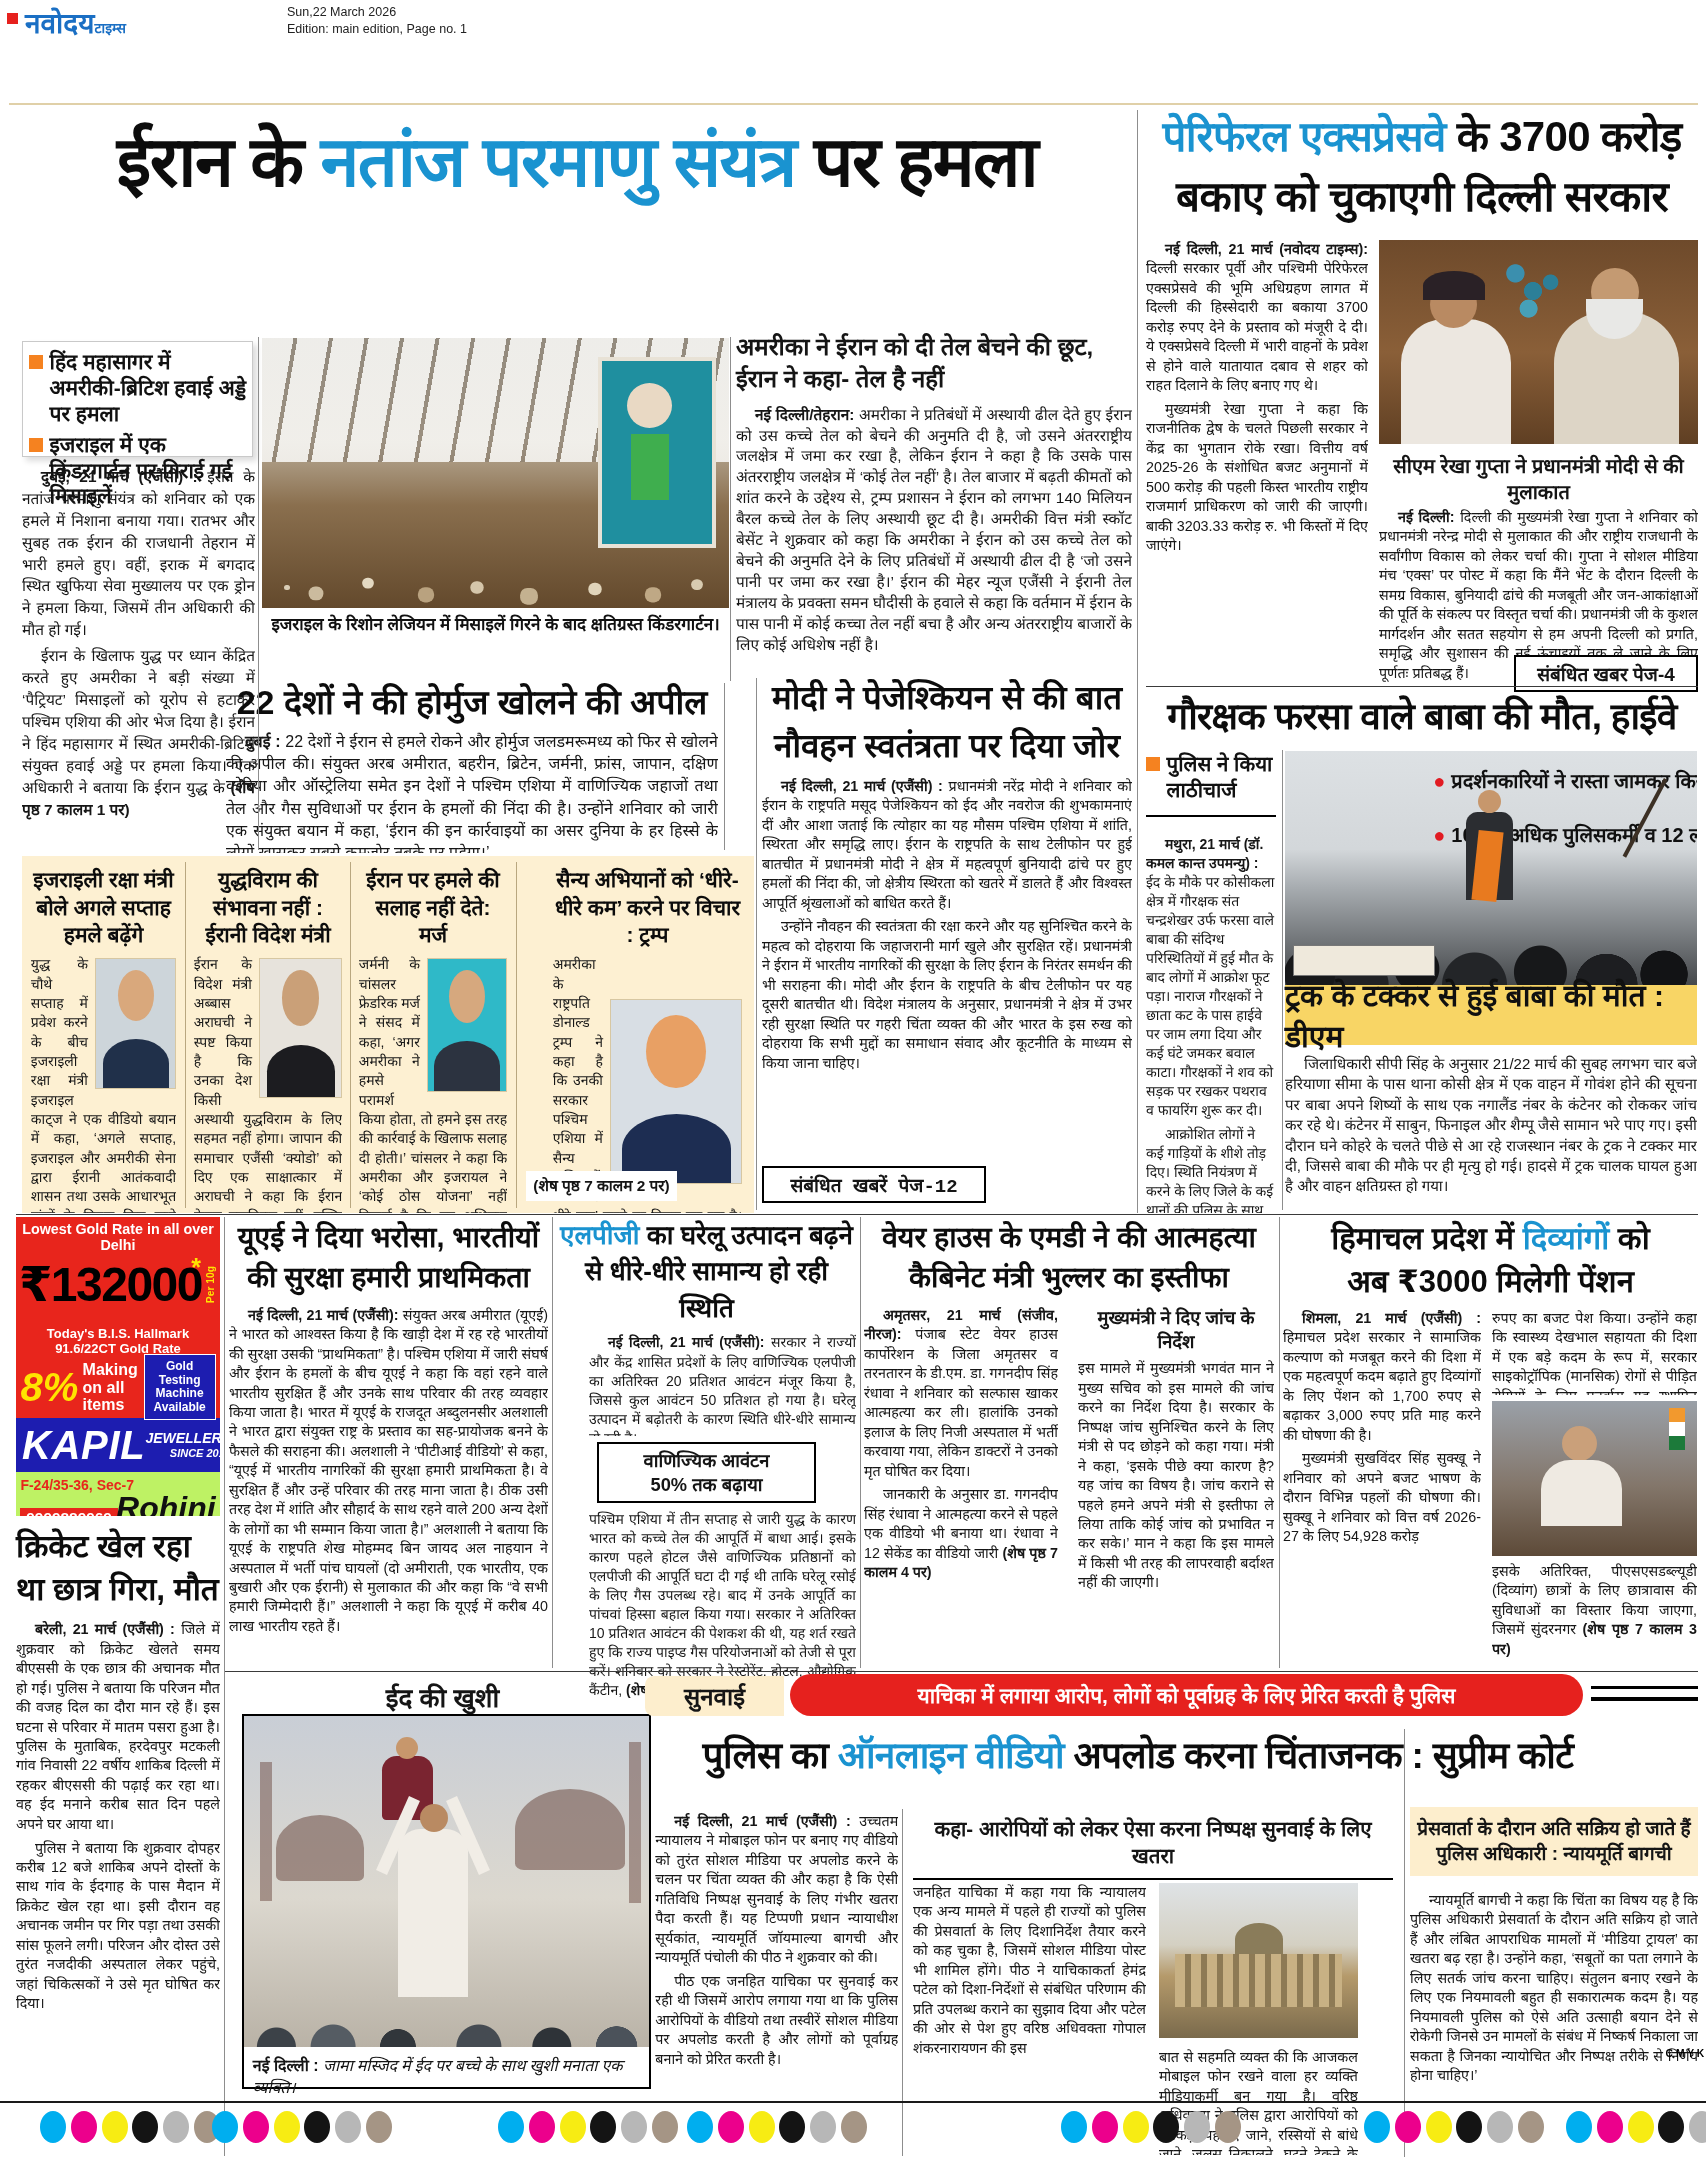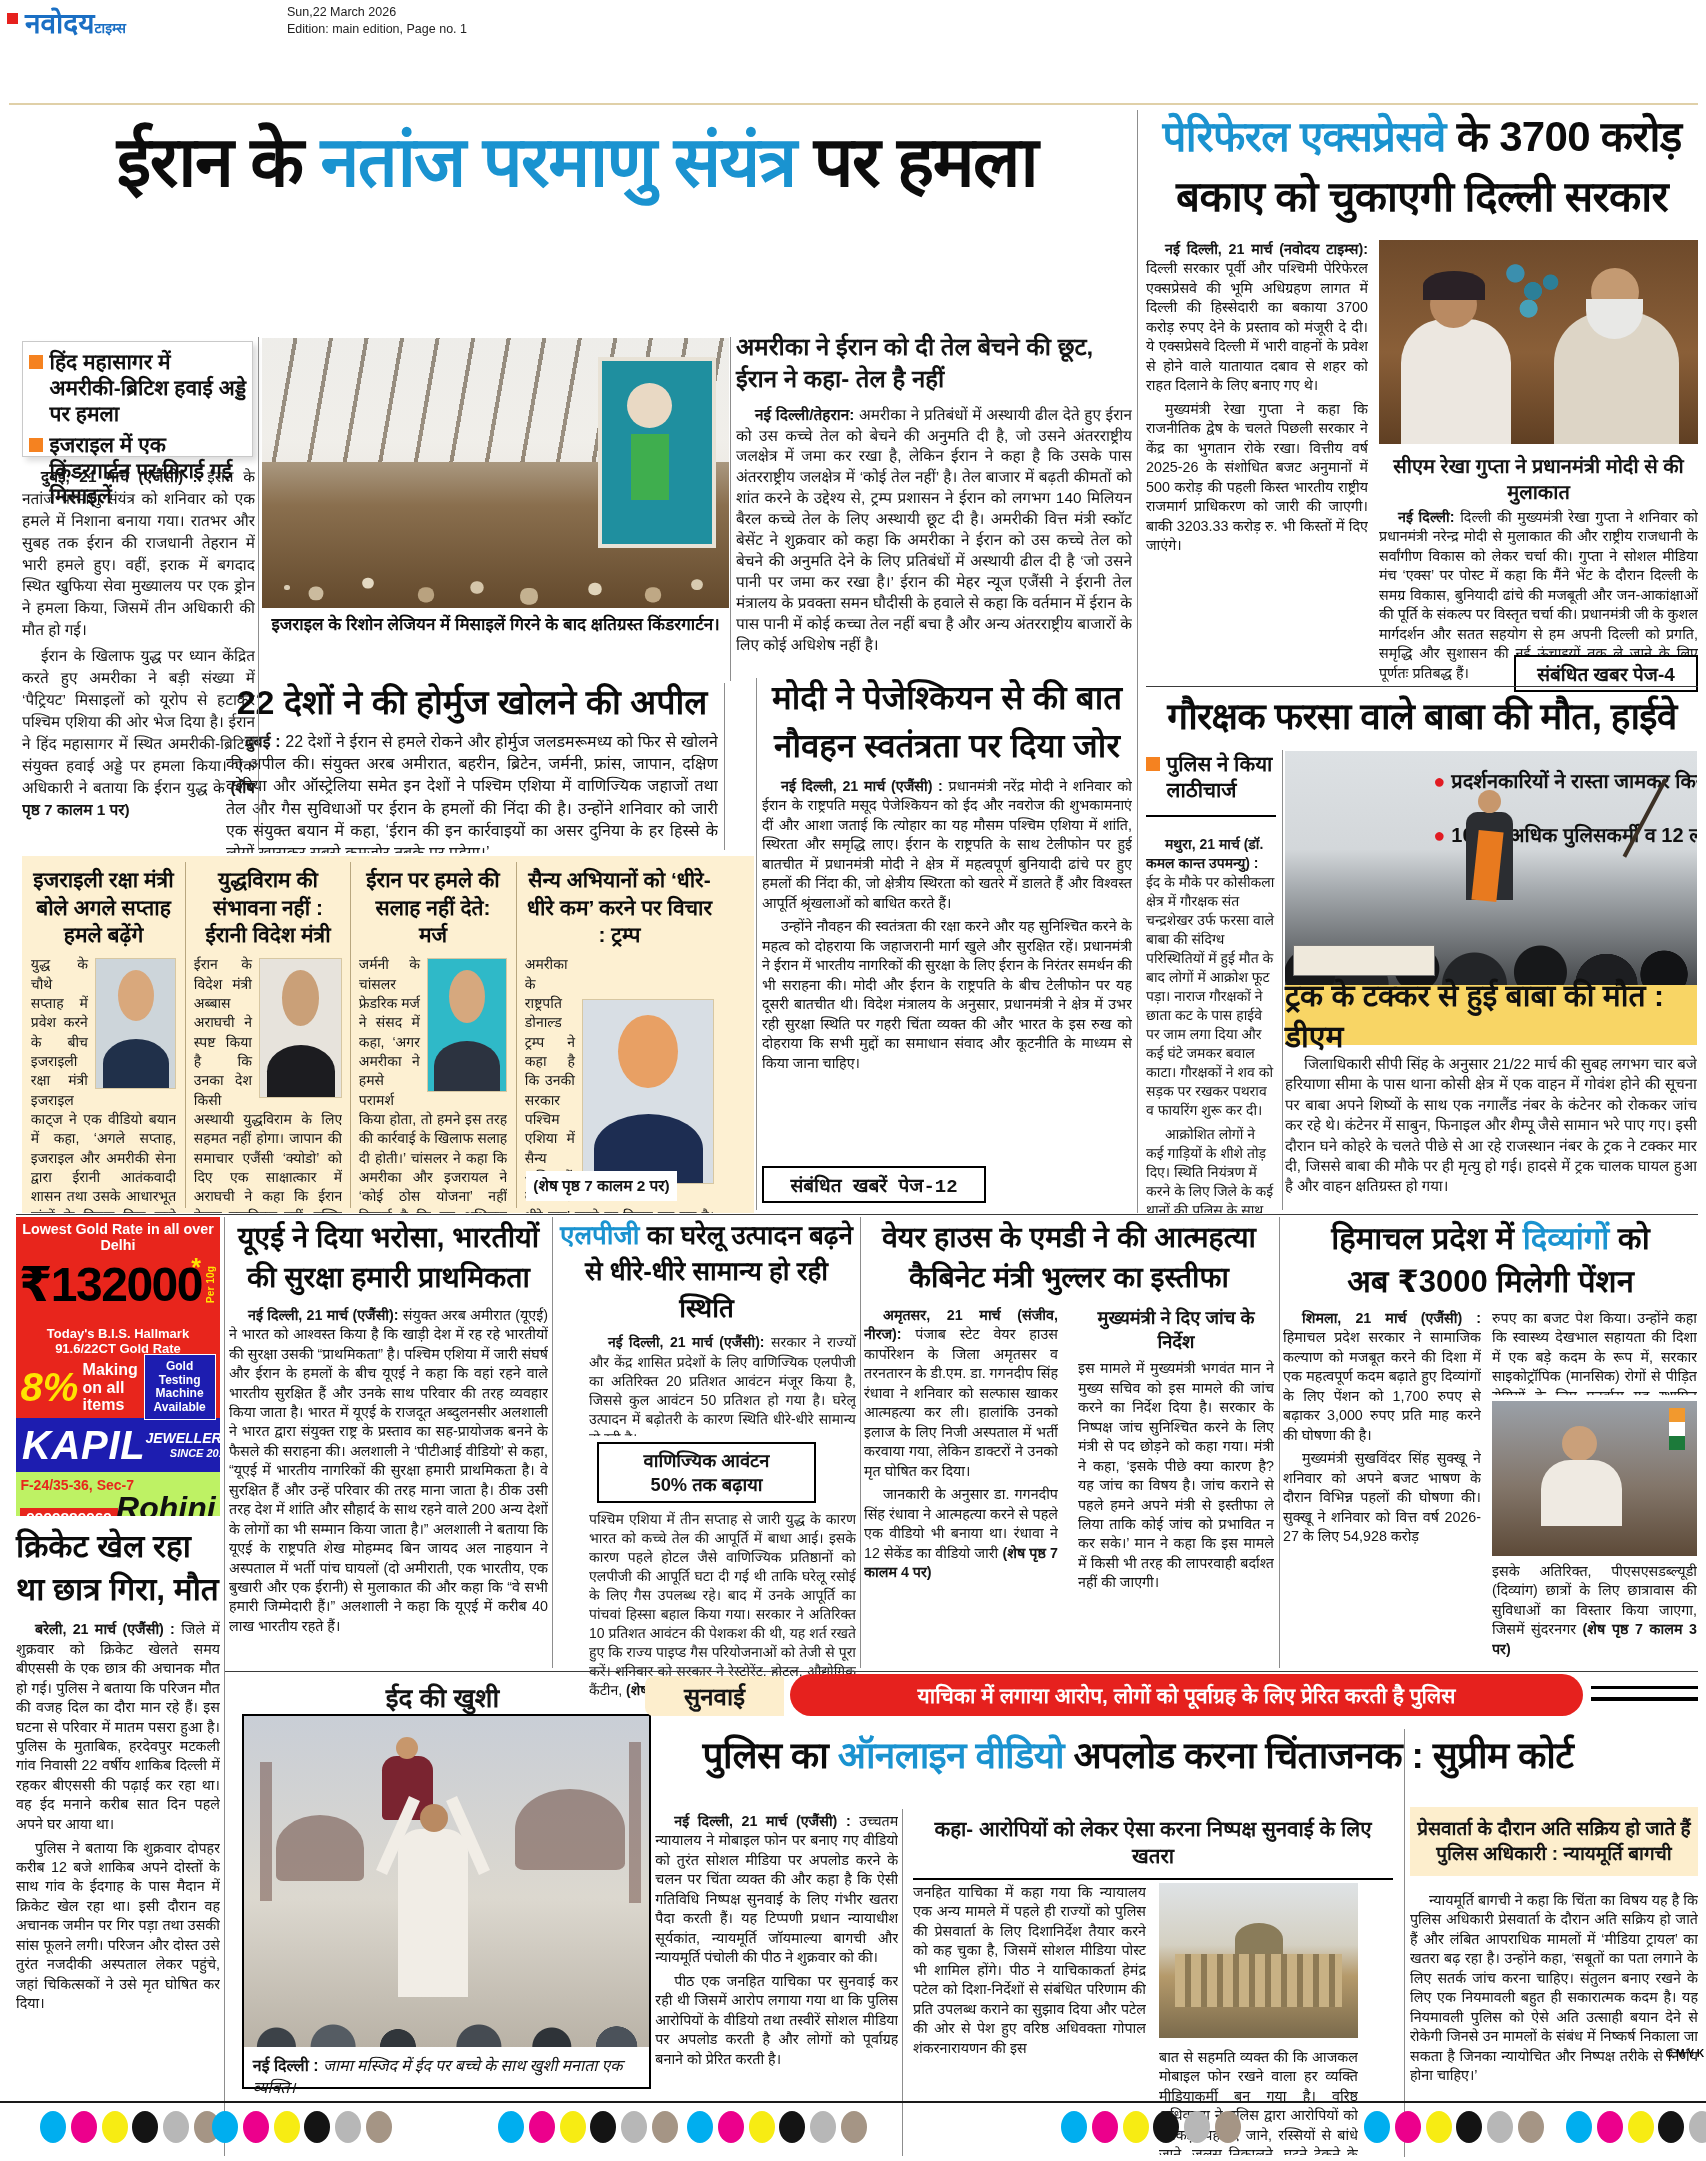--- a/index.html
+++ b/index.html
@@ -327,21 +327,21 @@
         <span>ईरान के विदेश मंत्री अब्बास अराघची ने स्पष्ट किया है कि उनका देश किसी अस्थायी युद्धविराम के लिए सहमत नहीं होगा। जापान की समाचार एजैंसी ‘क्योडो’ को दिए एक साक्षात्कार में अराघची ने कहा कि ईरान केवल युद्धविराम नहीं, बल्कि ‘युद्ध की पूर्ण, व्यापक और स्थायी समाप्ति’ चाहता है।</span>
       </div>
     </div>
     <div class="bcol" style="left:328px;width:166px;">
       <div class="h hd">ईरान पर हमले की सलाह नहीं देते: मर्ज</div>
       <div class="bt" style="height:258px;">
         <span class="portrait" style="width:78px;height:132px;--skin:#d6a87e;--suit:#2c3340;background:#2fb9c8;display:block;"></span>
         <span>जर्मनी के चांसलर फ्रेडरिक मर्ज ने संसद में कहा, ‘अगर अमरीका ने हमसे परामर्श किया होता, तो हमने इस तरह की कार्रवाई के खिलाफ सलाह दी होती।’ चांसलर ने कहा कि अमरीका और इजरायल ने ‘कोई ठोस योजना’ नहीं दिखाई है कि यह अभियान कैसे सफल होगा।</span>
       </div>
     </div>
-    <div class="bcol" style="left:494px;width:207px;">
+    <div class="bcol" style="left:522px;width:207px;">
       <div class="h hd">सैन्य अभियानों को ‘धीरे-धीरे कम’ करने पर विचार : ट्रम्प</div>
       <div class="bt" style="height:258px;">
         <span class="portrait" style="width:130px;height:183px;--skin:#e8a064;--suit:#1d2d52;background:#d8dee4;display:block;margin-top:44px;"></span>
         <span>अमरीका के राष्ट्रपति डोनाल्ड ट्रम्प ने कहा है कि उनकी सरकार पश्चिम एशिया में सैन्य अभियानों को ‘धीरे-धीरे कम’ करने पर विचार कर रहा है। राष्ट्रपति ट्रम्प ने ‘टुथ सोशल’ पर एक पोस्ट में पांच लक्ष्य गिनाए, जिनमें मुख्य रूप से ईरान के सैन्य बुनियादी ढांचे और सुविधाओं को नष्ट करना, ईरान को परमाणु क्षमता के करीब न पहुंचने </span>
       </div>
     </div>
     <div id="band-cont" class="cont">(शेष पृष्ठ 7 कालम 2 पर)</div>
   </div>
 
   <div class="abs" id="gau">

